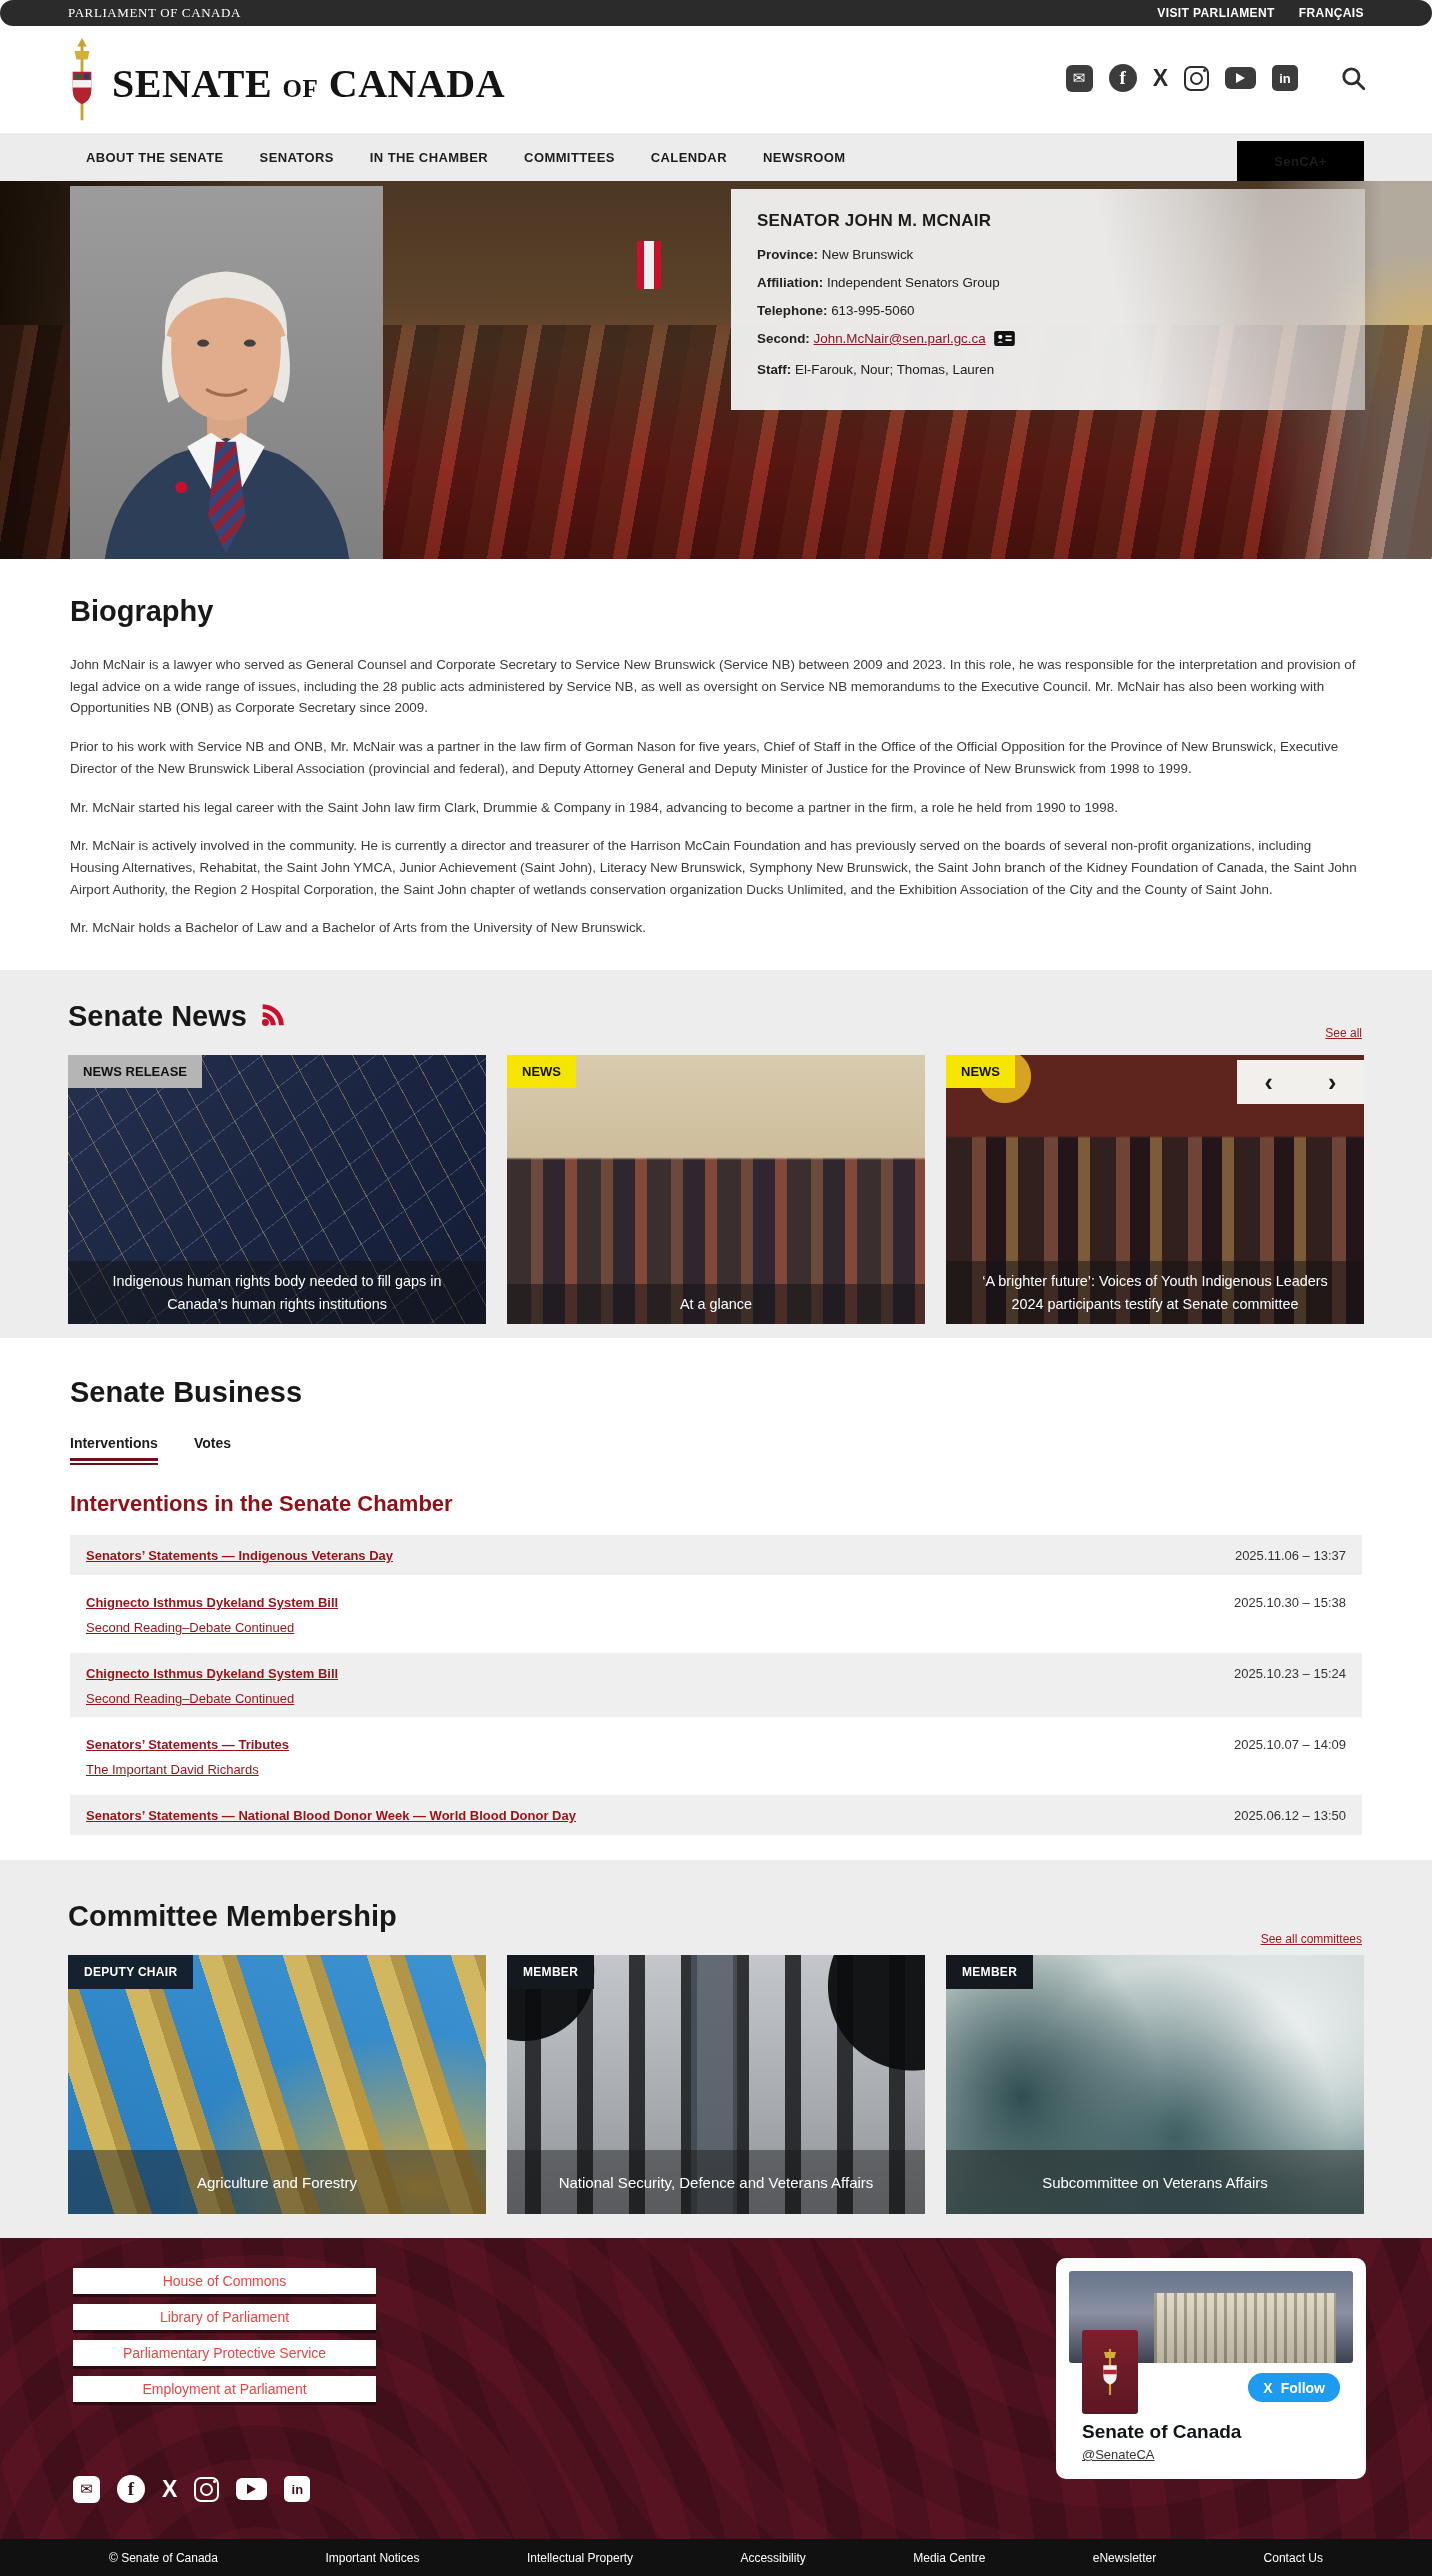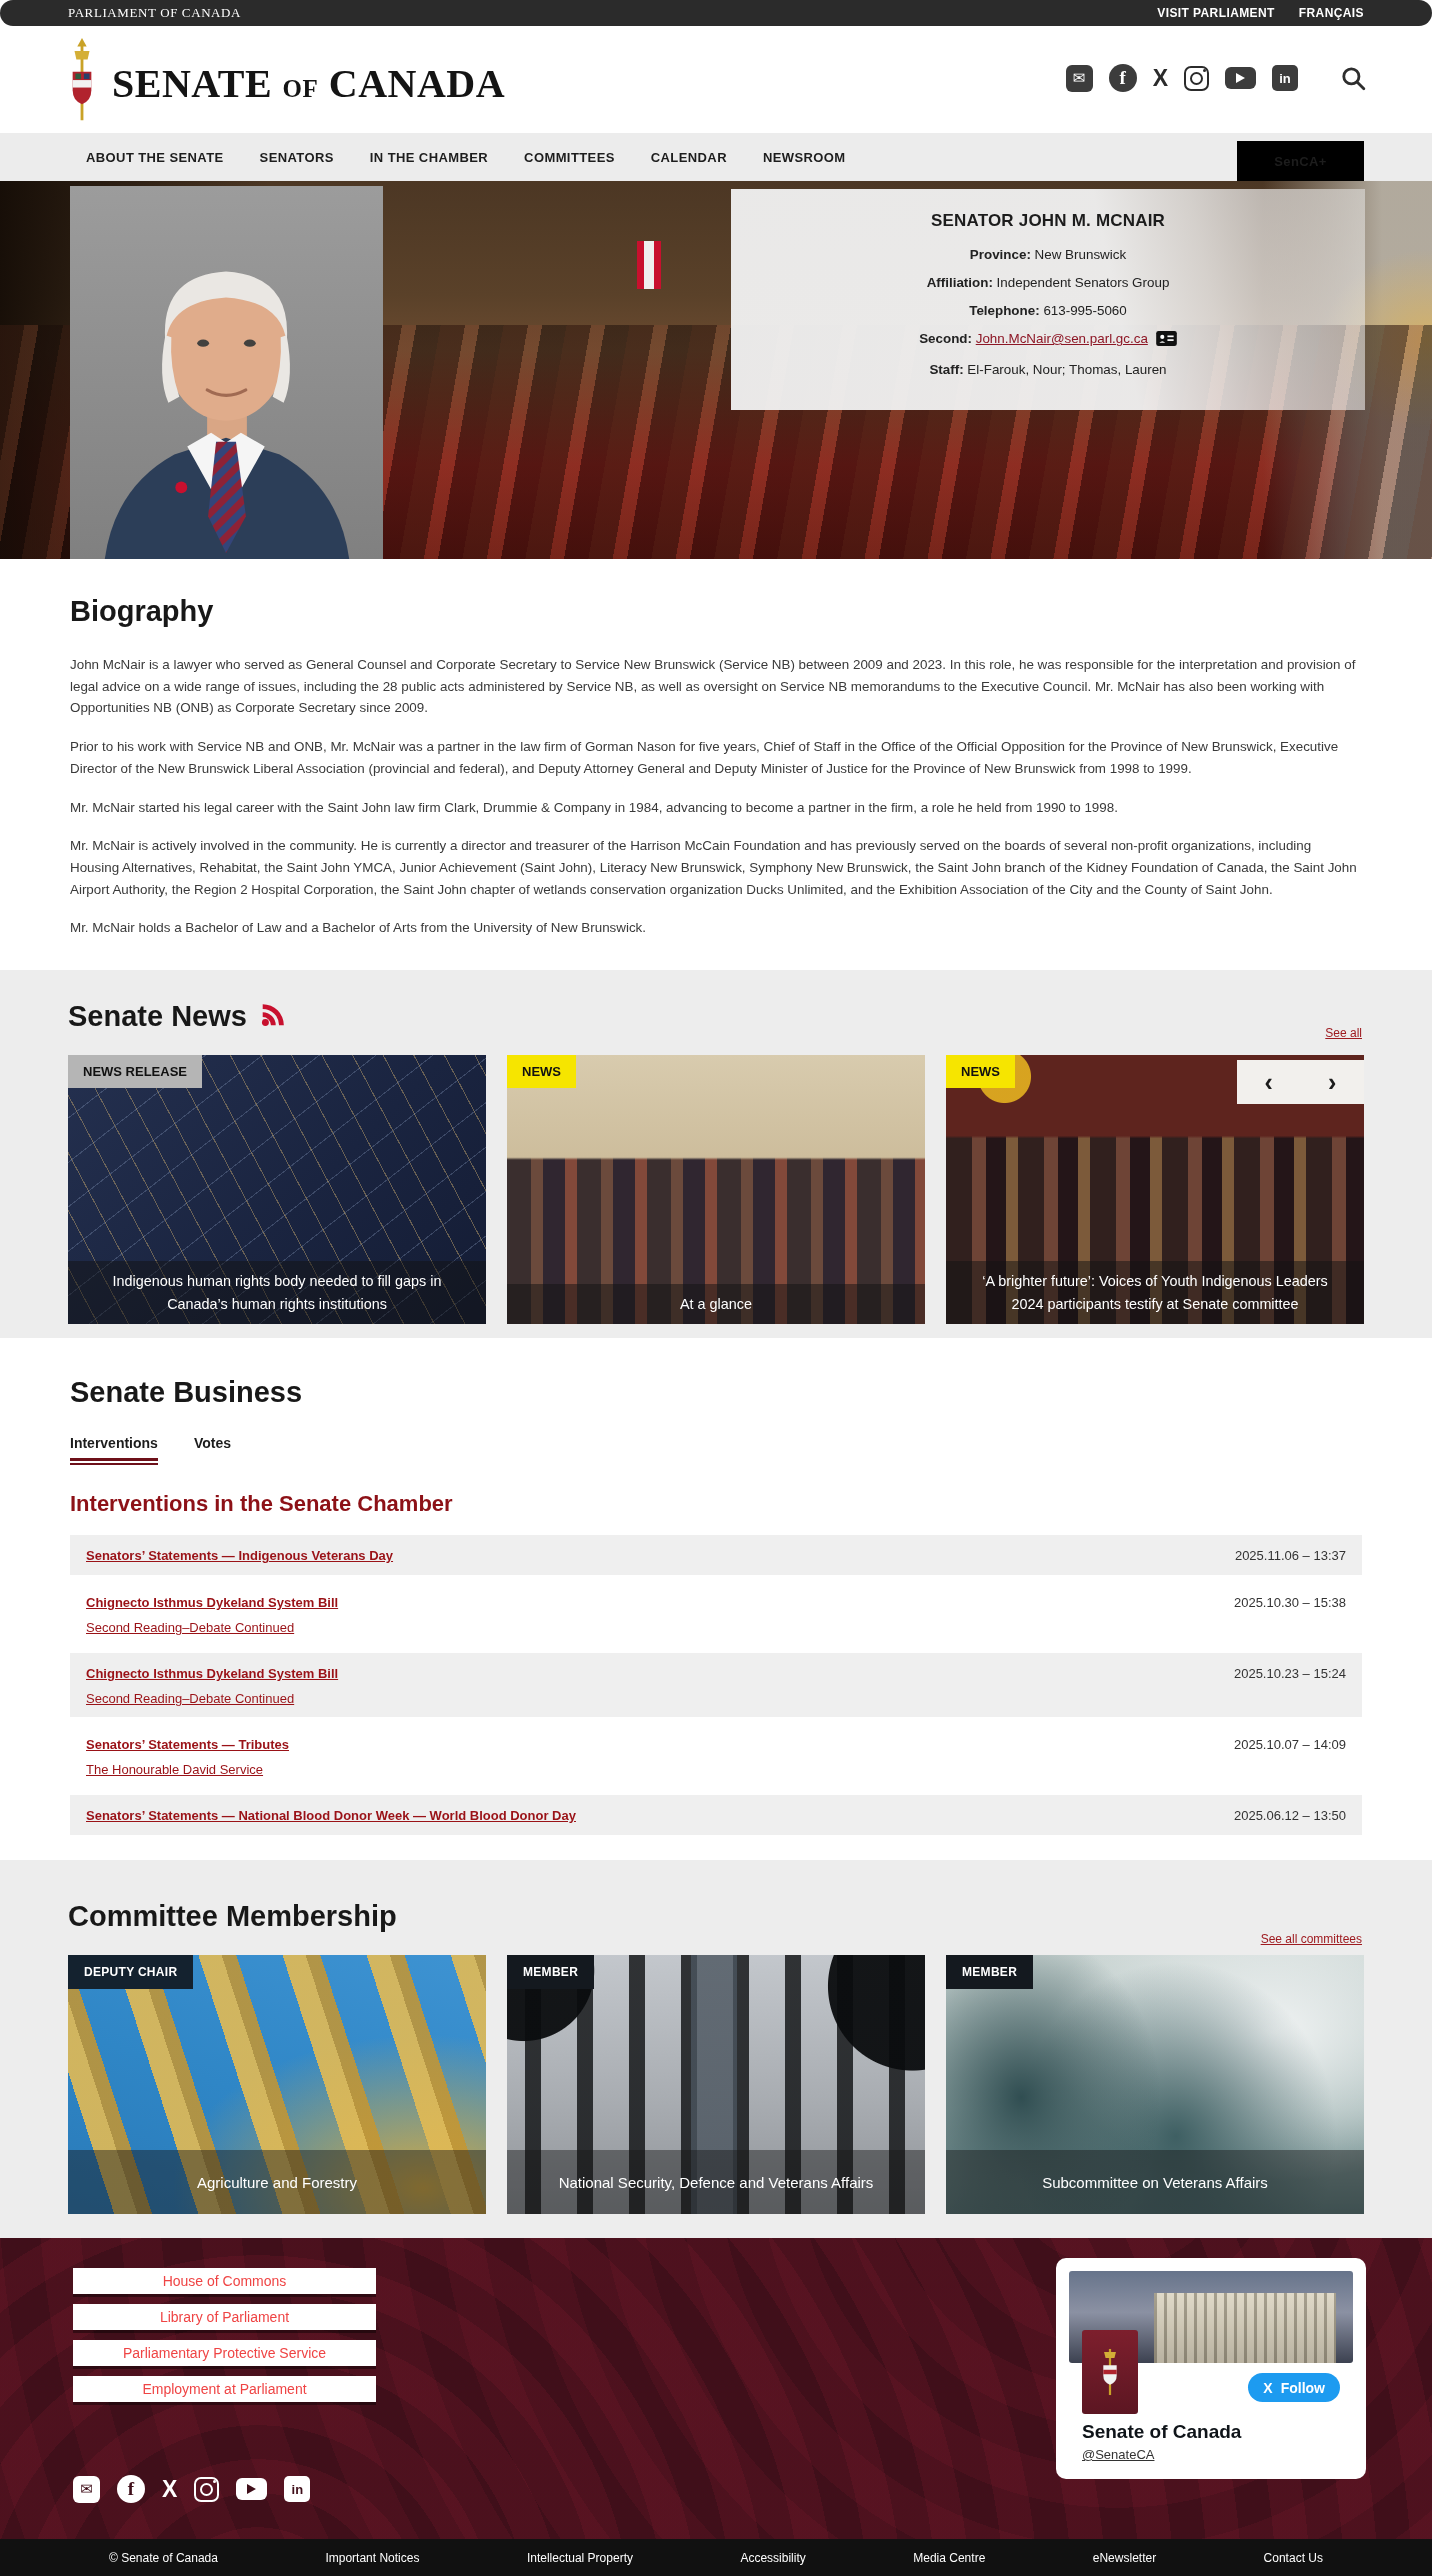--- a/index.html
+++ b/index.html
@@ -43,21 +43,21 @@
       radial-gradient(ellipse 149px 129px at 1427px 159px, rgba(216,178,96,.85) 0%, rgba(216,178,96,0) 70%),
       linear-gradient(90deg, rgba(0,0,0,0) 1263px, rgba(188,182,170,.9) 1382px),
       linear-gradient(180deg, #4c3724 0%, #5a4129 30%, #6b4b30 45%, #7c3a26 58%, #93201c 75%, #6f1310 100%);
   }
   .hero::before { content:""; position:absolute; left:0; right:0; bottom:0; top:38%; z-index:1;
     background:repeating-linear-gradient(100deg, rgba(52,26,16,.6) 0 24px, rgba(133,70,45,.35) 24px 38px, rgba(25,12,8,.5) 38px 62px); }
   .flag { position:absolute; left:637px; top:60px; width:24px; height:48px; z-index:1;
     background:linear-gradient(90deg,#c8102e 0 7px,#efefef 7px 17px,#c8102e 17px); }
   .portrait { position:absolute; left:70px; bottom:0; width:313px; height:373px; z-index:2; }
   .infocard { position:absolute; left:731px; top:8px; width:634px; height:221px; z-index:3; padding:22px 26px;
-    background:linear-gradient(78deg, rgba(240,240,240,.96) 0%, rgba(240,240,240,.96) 60%, rgba(245,245,245,.8) 74%, rgba(238,238,238,.5) 100%);text-align:center; }
+    background:linear-gradient(78deg, rgba(240,240,240,.96) 0%, rgba(240,240,240,.96) 60%, rgba(245,245,245,.8) 74%, rgba(238,238,238,.5) 100%); }
   .infocard h1 { font-size:17px; margin:0 0 16px; color:#1c1c1c; letter-spacing:0.2px; }
   .field { font-size:13.4px; margin:0 0 13px; color:#222; }
   .field b { font-weight:700; }
   .email-link { color:#8d1625; text-decoration:underline; }
   .vcard { display:inline-block; vertical-align:-3px; margin-left:8px; }
 
   
   .bio { height:411px; padding:36px 70px 0; }
   h2.sec { font-size:29px; margin:0; font-weight:700; color:#181818; }
   .bio h2 { margin-bottom:26px; }
@@ -317,21 +317,21 @@
          <a class="s">Second Reading–Debate Continued</a></div>
     <span class="date">2025.10.30 – 15:38</span>
   </div>
   <div class="row row-gray">
     <div><a class="t">Chignecto Isthmus Dykeland System Bill</a>
          <a class="s">Second Reading–Debate Continued</a></div>
     <span class="date">2025.10.23 – 15:24</span>
   </div>
   <div class="row">
     <div><a class="t">Senators’ Statements — Tributes</a>
-         <a class="s">The Honourable David Service</a></div>
+         <a class="s">The Important David Richards</a></div>
     <span class="date">2025.10.07 – 14:09</span>
   </div>
   <div class="row row-gray">
     <div><a class="t">Senators’ Statements — National Blood Donor Week — World Blood Donor Day</a></div>
     <span class="date">2025.06.12 – 13:50</span>
   </div>
 
   <a class="see-all-b">See all</a>
 </section>
 

